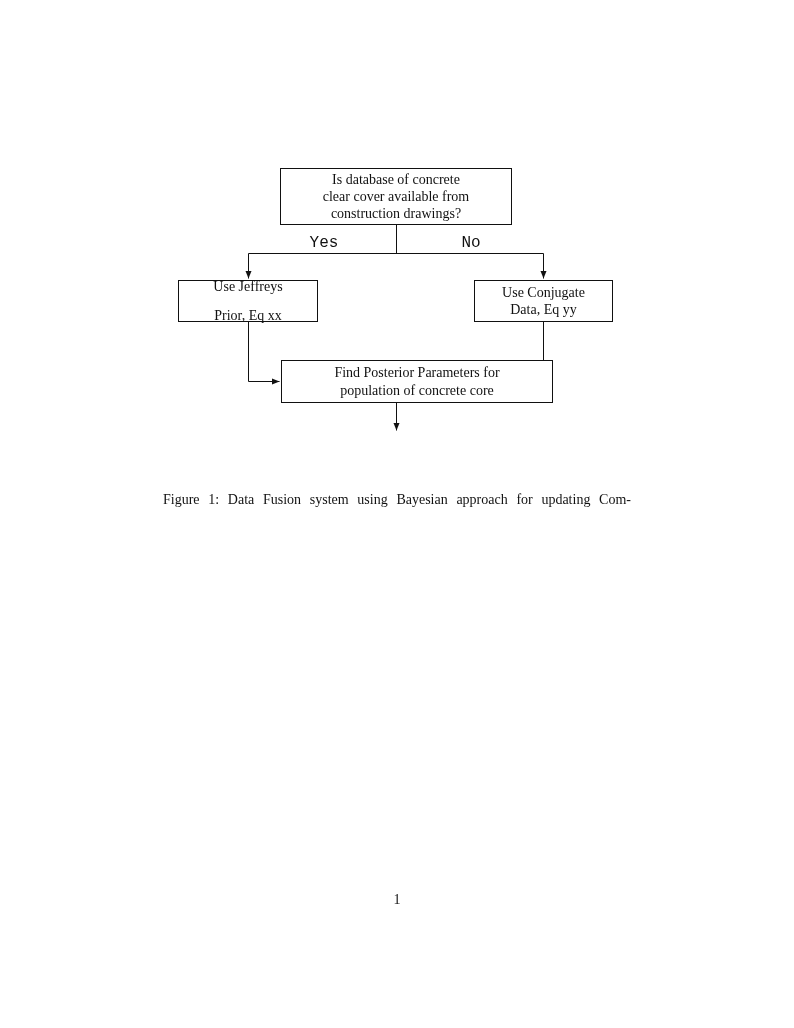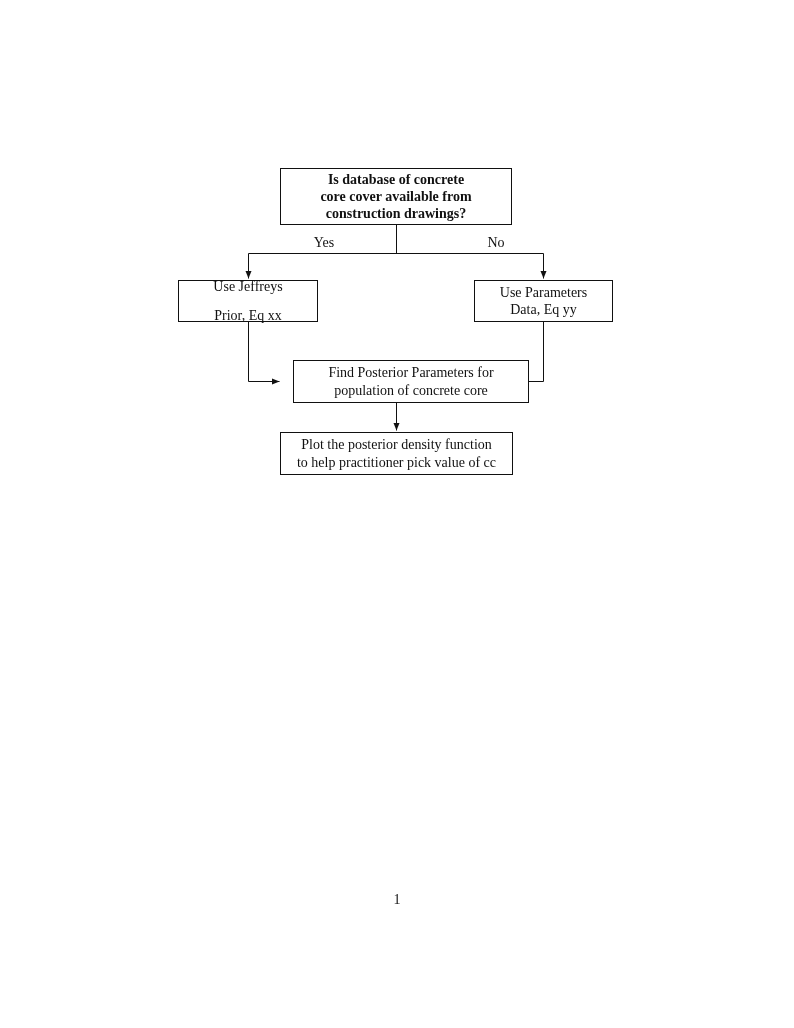--- a/index.html
+++ b/index.html
@@ -35,24 +35,25 @@
     flex-direction: column;
     justify-content: center;
     align-items: center;
     text-align: center;
     font-size: 14px;
     line-height: 17.2px;
     white-space: nowrap;
   }
   .edge-label {
     position: absolute;
-    font-size: 14px;
+    font-size: 16px;
     line-height: 14px;
     transform: translateX(-50%);
     white-space: nowrap;
+    font-family: Liberation Mono, monospace;
   }
   .caption {
     position: absolute;
     left: 163px;
     top: 491px;
     width: 468px;
     font-size: 14px;
     line-height: 17.5px;
   }
   .cap-line { width: 100%; }
@@ -93,47 +94,44 @@
       <line x1="396.5" y1="225" x2="396.5" y2="253.5"></line>
       <line x1="248.5" y1="253.5" x2="543.5" y2="253.5"></line>
       <line x1="248.5" y1="253.5" x2="248.5" y2="278.5" marker-end="url(#arrow)"></line>
       <line x1="543.5" y1="253.5" x2="543.5" y2="278.5" marker-end="url(#arrow)"></line>
       <polyline points="248.5,322 248.5,381.5 279.5,381.5" marker-end="url(#arrow)"></polyline>
       <polyline points="543.5,322 543.5,381.5 514.5,381.5" marker-end="url(#arrow)"></polyline>
       <line x1="396.5" y1="403" x2="396.5" y2="430.5" marker-end="url(#arrow)"></line>
     </g>
   </svg>
 
-  <div class="node" style="left:280px; top:168px; width:232px; height:57px;font-weight:bold;">
+  <div class="node" style="left:280px; top:168px; width:232px; height:57px;">
     <div>Is database of concrete</div>
-    <div>core cover available from</div>
+    <div>clear cover available from</div>
     <div>construction drawings?</div>
   </div>
 
   <div class="edge-label" style="left:324px; top:236px;">Yes</div>
-  <div class="edge-label" style="left:496px; top:236px;">No</div>
+  <div class="edge-label" style="left:471px; top:236px;">No</div>
 
   <div class="node" style="left:178px; top:280px; width:140px; height:42px;gap:12px;">
     <div>Use Jeffreys</div>
     <div>Prior, Eq xx</div>
   </div>
 
   <div class="node" style="left:474px; top:280px; width:139px; height:42px;">
-    <div>Use Parameters</div>
+    <div>Use Conjugate</div>
     <div>Data, Eq yy</div>
   </div>
 
-  <div class="node" style="left:293px; top:360px; width:236px; height:43px;">
+  <div class="node" style="left:281px; top:360px; width:272px; height:43px;">
     <div>Find Posterior Parameters for</div>
     <div>population of concrete core</div>
   </div>
 
-  <div class="node" style="left:280px; top:432px; width:233px; height:43px;">
-    <div>Plot the posterior density function</div>
-    <div>to help practitioner pick value of cc</div>
-  </div>
 
   <div class="caption">
+    <div class="cap-line cap-just">Figure 1: Data Fusion system using Bayesian approach for updating Com-</div>
   </div>
 
   <div class="page-number">1</div>
 
 </div>
 
 </body></html>

